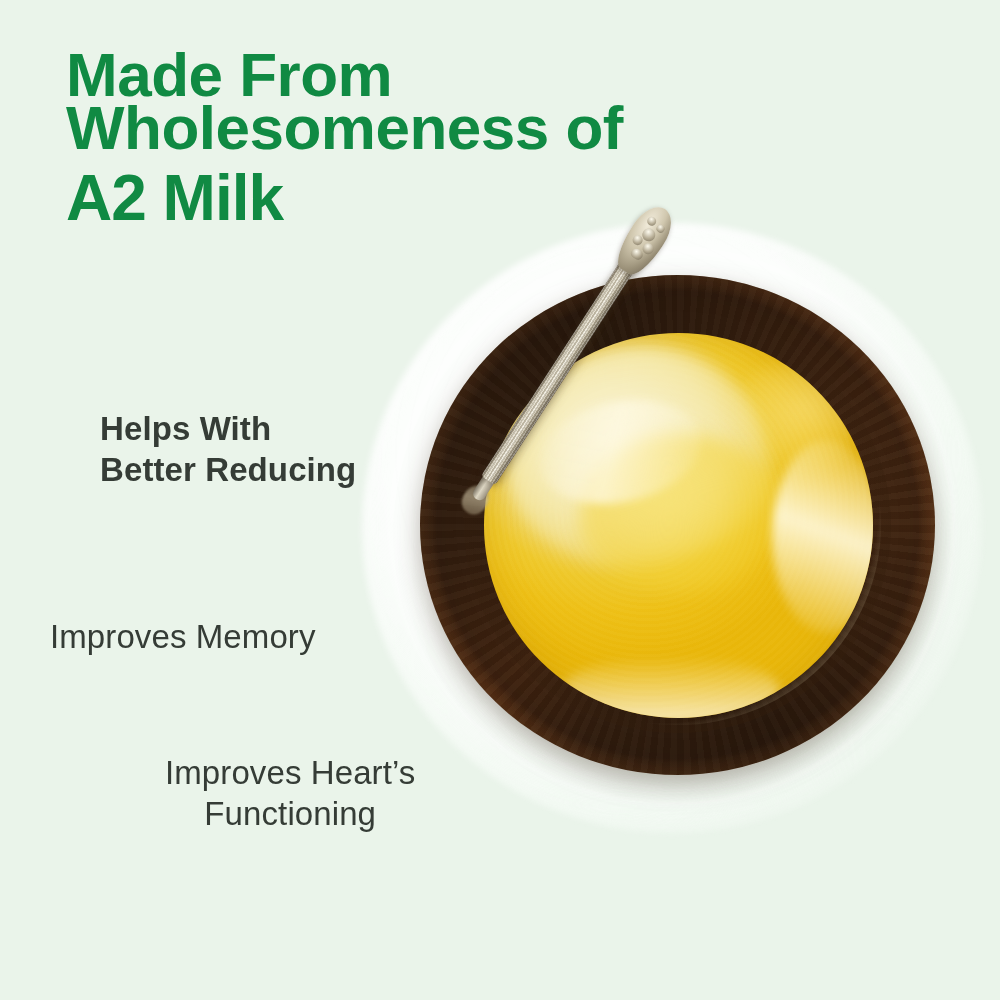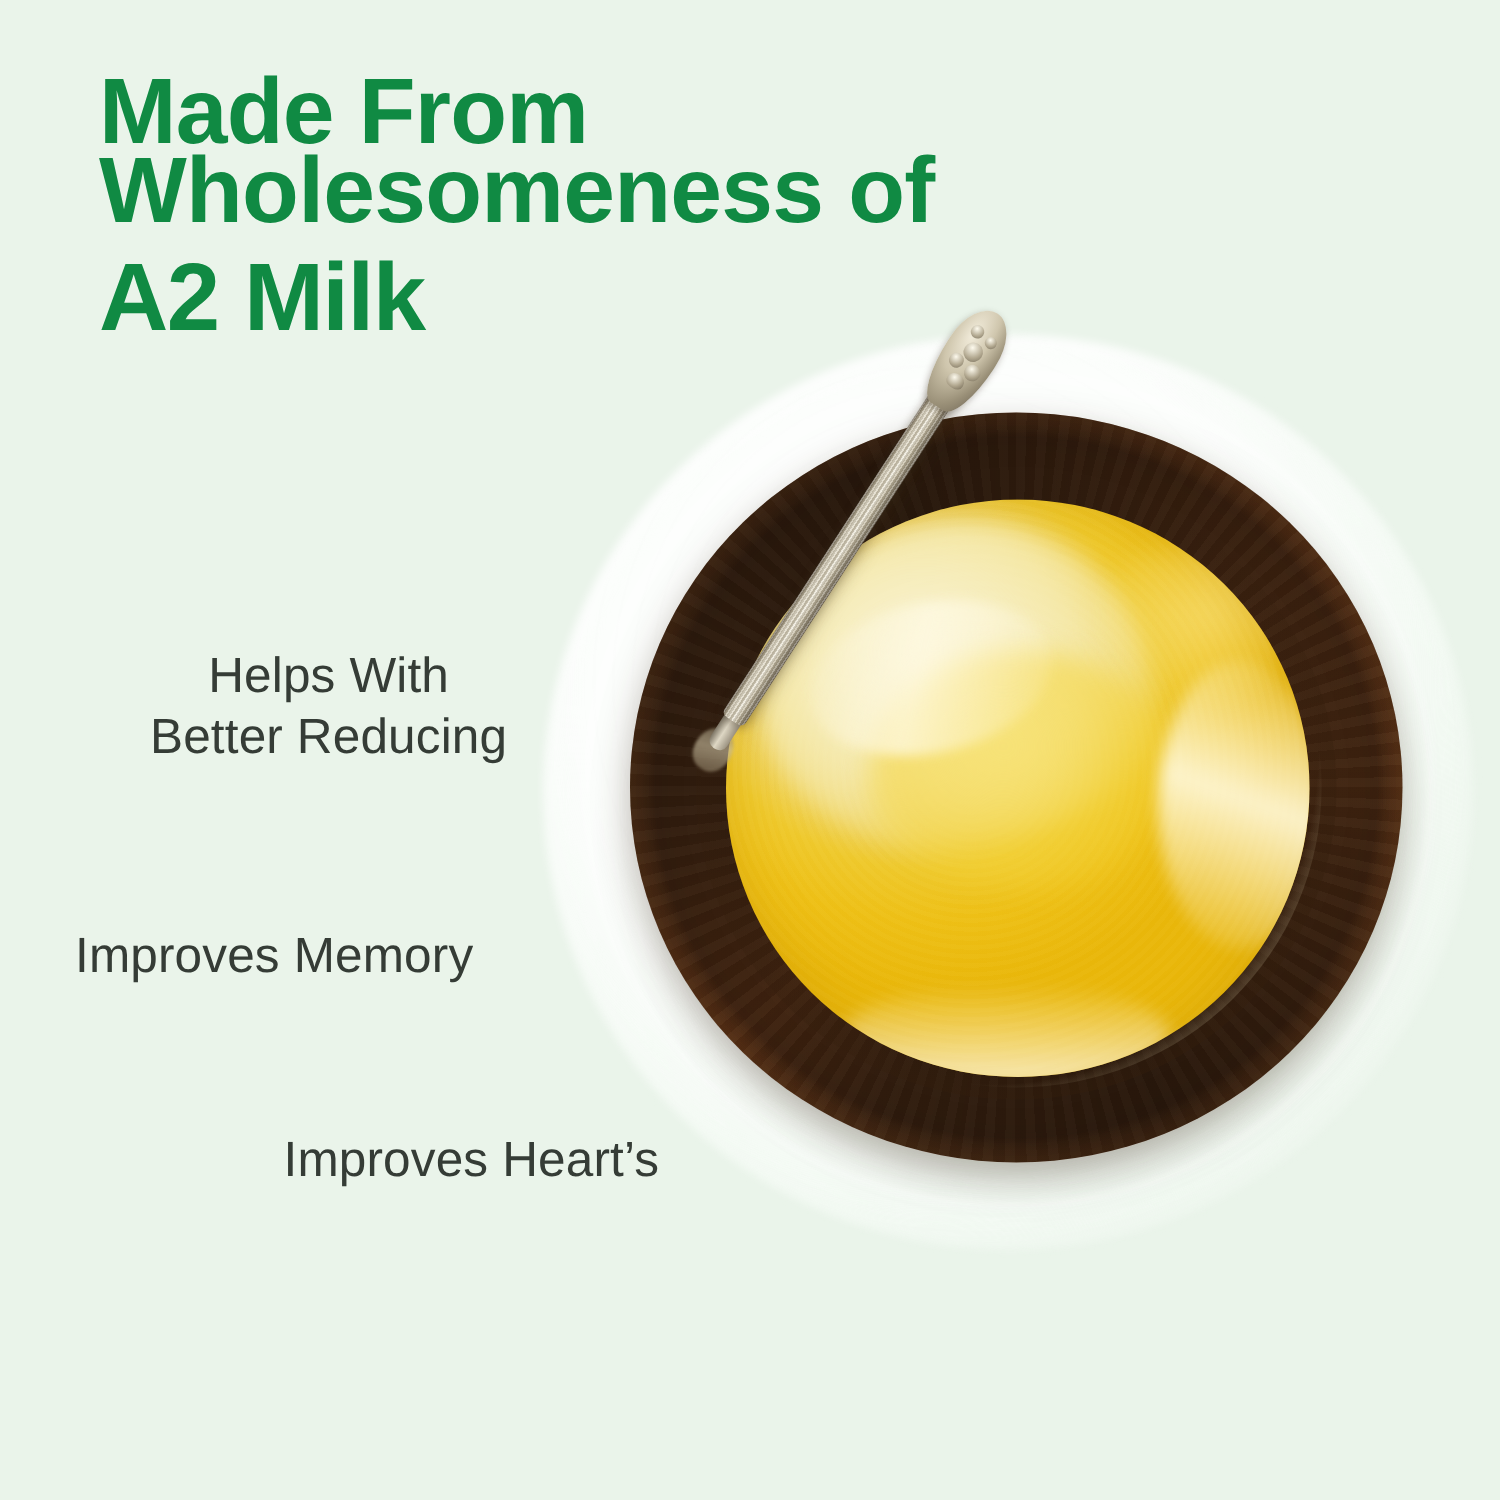--- a/index.html
+++ b/index.html
@@ -38,23 +38,23 @@
     position:absolute;
     z-index:40;
     color:#353c36;
     font-size:33px;
     line-height:41px;
     font-weight:400;
     text-align:center;
     letter-spacing:0.1px;
   }
   .benefit span { display:block; white-space:nowrap; }
-  .b-digestion  { left:100px;  top:429px; text-align:center; }
+  .b-digestion  { left:100px;  top:408px; text-align:left;font-weight:bold; }
   .b-memory     { left:50px;   top:616px; }
-  .b-heart      { left:165px;  top:752px;margin-left:24px; }
+  .b-heart      { left:165px;  top:752px; }
   .b-ldl        { left:515px;  top:843px; }
 
   
   .photo {
     position:absolute;
     left:350px;
     top:215px;
     width:660px;
     height:625px;
     z-index:10;
@@ -376,16 +376,17 @@
     <span>Helps With</span>
     <span>Better Reducing</span>
   </div>
 
   <div class="benefit b-memory">
     <span>Improves Memory</span>
   </div>
 
   <div class="benefit b-heart">
     <span>Improves Heart’s</span>
+    <span>Functioning</span>
   </div>
 
 
 </div>
 
 </body></html>

